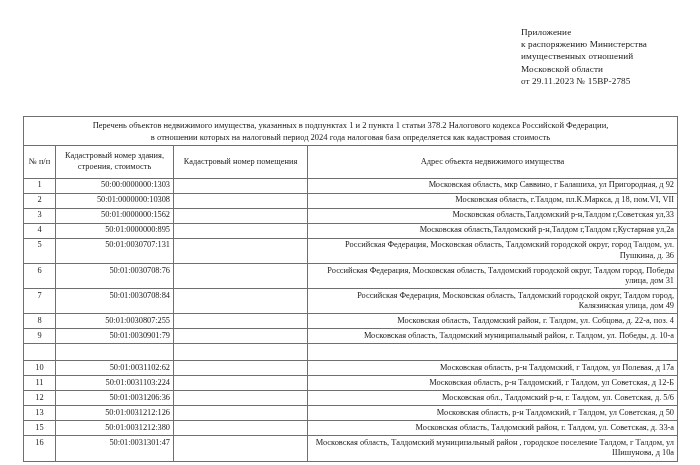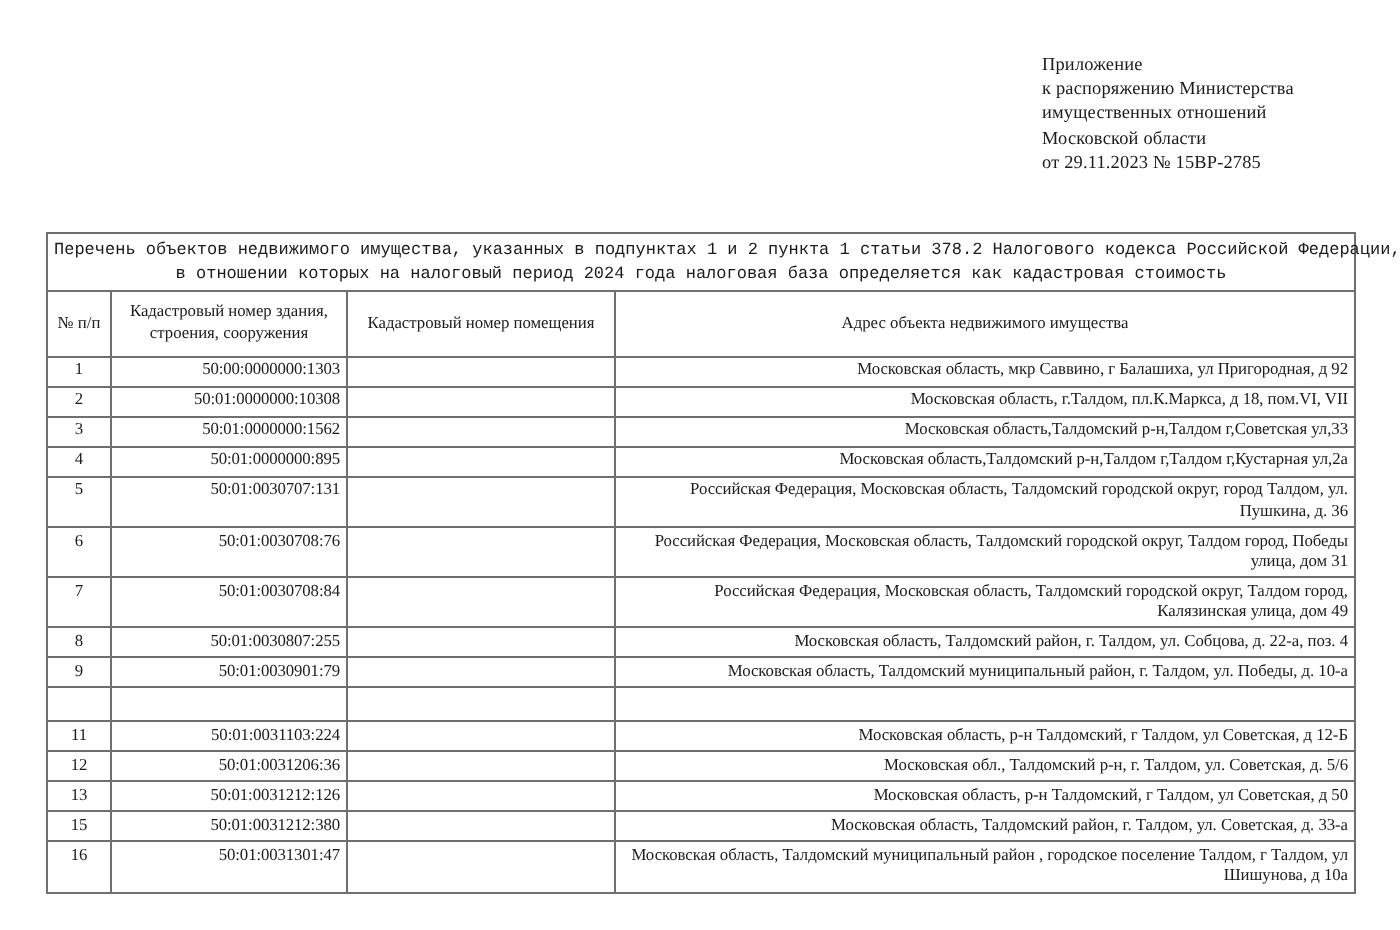--- a/index.html
+++ b/index.html
@@ -57,21 +57,20 @@
   
   td.title-cell {
     text-align: center;
     padding: 5px 8px 5px 8px;
     font-size: 8.5px;
     line-height: 12.4px;
   }
   td.title-cell .tline {
     display: block;
     white-space: nowrap;
-    font-family: Liberation Mono, monospace;
   }
 
   
   tr.head-row td {
     text-align: center;
     vertical-align: middle;
     height: 28px;
     padding: 2px 3px;
     font-size: 8.4px;
     line-height: 10.4px;
@@ -133,21 +132,21 @@
         <td class="title-cell" colspan="4">
           <span class="tline">Перечень объектов недвижимого имущества, указанных в подпунктах 1 и 2 пункта 1 статьи 378.2 Налогового кодекса Российской Федерации,</span>
           <span class="tline">в отношении которых на налоговый период 2024 года налоговая база определяется как кадастровая стоимость</span>
         </td>
       </tr>
 
       <tr class="head-row">
         <td>№ п/п</td>
         <td>
           <span>Кадастровый номер здания,</span><br>
-          <span>строения, сооружения</span>
+          <span>строения, стоимость</span>
         </td>
         <td>Кадастровый номер помещения</td>
         <td>Адрес объекта недвижимого имущества</td>
       </tr>
 
       <tr class="data-row">
         <td class="cell-num">1</td>
         <td class="cell-kad">50:00:0000000:1303</td>
         <td class="cell-pom"></td>
         <td class="cell-addr">Московская область, мкр Саввино, г Балашиха, ул Пригородная, д 92</td>
@@ -202,20 +201,26 @@
       </tr>
 
       <tr class="spacer-row">
         <td>&nbsp;</td>
         <td>&nbsp;</td>
         <td>&nbsp;</td>
         <td>&nbsp;</td>
       </tr>
 
       <tr class="data-row">
+        <td class="cell-num">10</td>
+        <td class="cell-kad">50:01:0031102:62</td>
+        <td class="cell-pom"></td>
+        <td class="cell-addr">Московская область, р-н Талдомский, г Талдом, ул Полевая, д 17а</td>
+      </tr>
+      <tr class="data-row">
         <td class="cell-num">11</td>
         <td class="cell-kad">50:01:0031103:224</td>
         <td class="cell-pom"></td>
         <td class="cell-addr">Московская область, р-н Талдомский, г Талдом, ул Советская, д 12-Б</td>
       </tr>
       <tr class="data-row">
         <td class="cell-num">12</td>
         <td class="cell-kad">50:01:0031206:36</td>
         <td class="cell-pom"></td>
         <td class="cell-addr">Московская обл., Талдомский р-н, г. Талдом, ул. Советская, д. 5/6</td>

